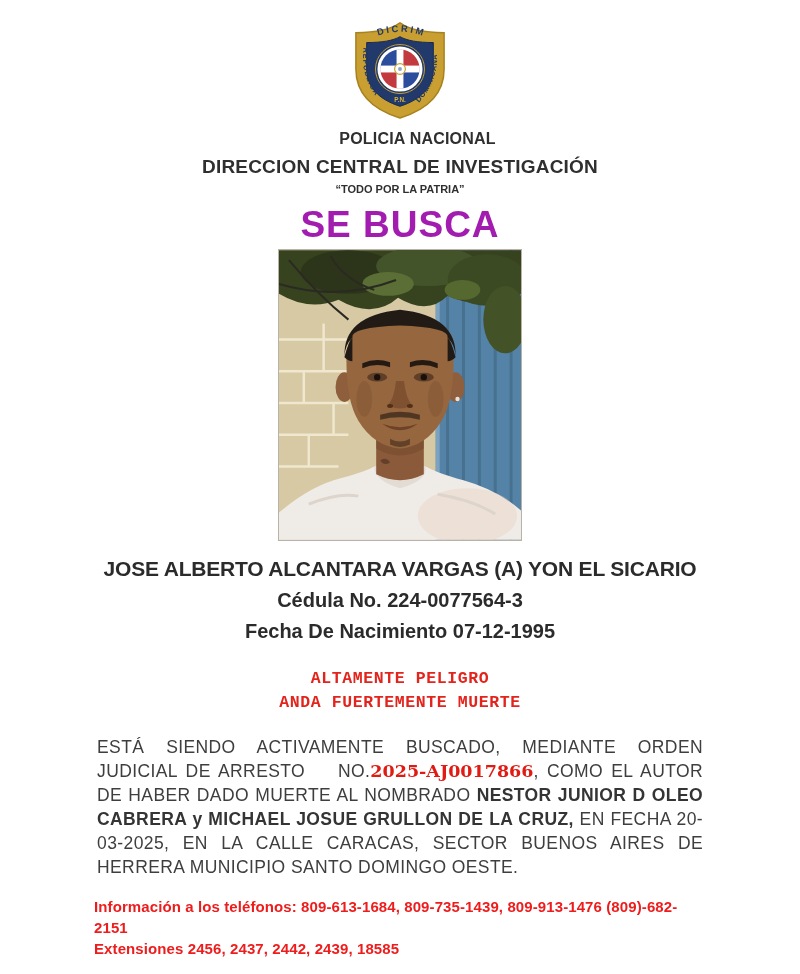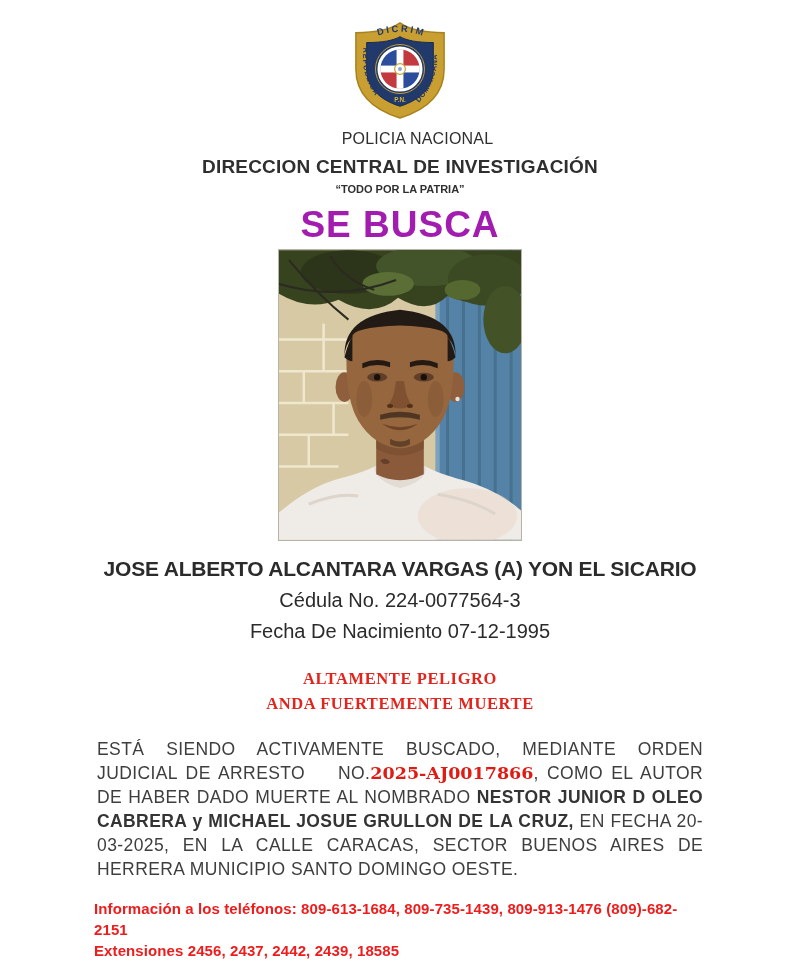--- a/index.html
+++ b/index.html
@@ -18,21 +18,21 @@
   .badge-wrap {
     display: flex;
     justify-content: center;
     padding-top: 20px;
   }
   .header-block {
     text-align: center;
     color: #2f2f2f;
     margin-top: 10px;
   }
-  .hl1 { font-size: 16px; font-weight: 400; letter-spacing: .2px; margin-left: 35px; }
+  .hl1 { font-size: 16px; font-weight: 700; letter-spacing: .2px; margin-left: 35px; }
   .hl2 { font-size: 19px; font-weight: 700; margin-top: 8px; letter-spacing: .2px; }
   .hl3 { font-size: 17px; font-weight: 700; margin-top: 4px; }
   .hl4 { font-size: 11px; font-weight: 700; margin-top: 5px; }
   .wanted-title {
     text-align: center;
     font-size: 37px;
     font-weight: 700;
     color: #a21caf;
     letter-spacing: 1px;
     margin-top: 9px;
@@ -53,28 +53,28 @@
     color: #2b2b2b;
     margin-top: 16px;
   }
   .subject-name {
     font-size: 21px;
     font-weight: 700;
     letter-spacing: -0.2px;
   }
   .subject-line {
     font-size: 20px;
-    font-weight: 400;
+    font-weight: 700;
     margin-top: 8px;
   }
   .warning-block {
     text-align: center;
     margin-top: 26px;
     color: #e3241d;
-    font-family: Liberation Serif, serif;
+    font-family: Liberation Mono, monospace;
     font-weight: 700;
     font-size: 16.5px;
     letter-spacing: .6px;
   }
   .warning-block .wline + .wline { margin-top: 5px; }
   .body-paragraph {
     width: 606px;
     margin: 24px auto 0 auto;
     font-size: 17.5px;
     line-height: 1.37;

